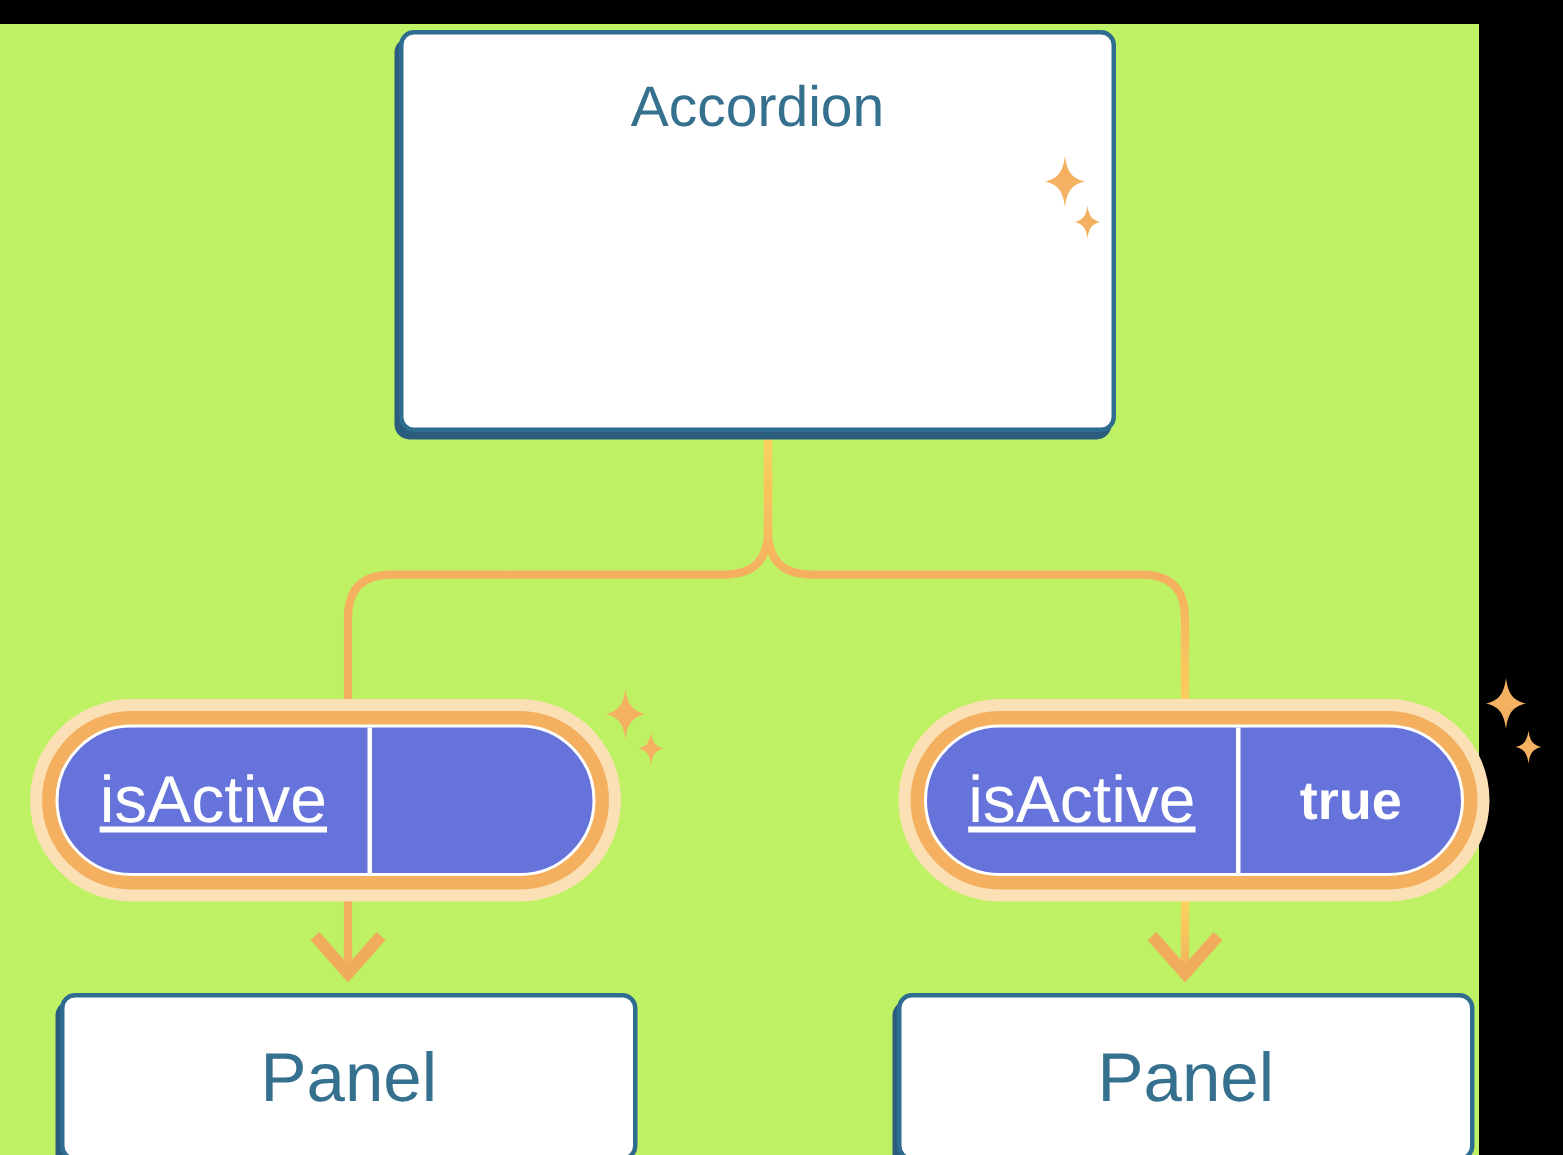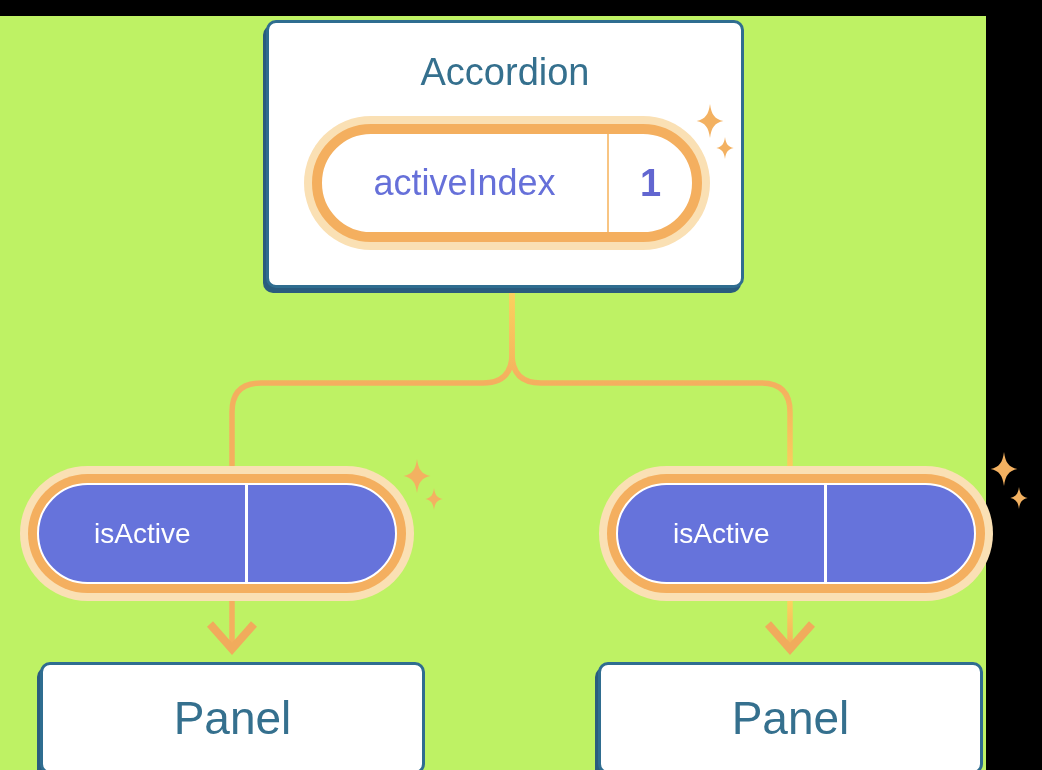--- a/index.html
+++ b/index.html
@@ -59,21 +59,21 @@
 
   .prop-pill {
     top: 467px; width: 360px; height: 101px;
     background: #6673DB;
     border: 2.5px solid #FFFFFF;
     box-shadow: 0 0 0 9px #F4AF5F, 0 0 0 17px #FAE0B4;
     color: #FFFFFF;
   }
   .prop-pill-left  { left: 37px; }
   .prop-pill-right { left: 616px; }
-  .prop-pill .cell-name  { flex: 0 0 58%; font-size: 28px; }
+  .prop-pill .cell-name  { flex: 0 0 58%; font-size: 44px; text-decoration: underline; }
   .prop-pill .divider    { width: 2.5px; background: #FFFFFF; }
   .prop-pill .cell-value { flex: 1 1 auto; font-size: 36px; font-weight: 700; }
 
   .cell { display: flex; align-items: center; justify-content: center; }
 
   
   .sparkle { position: absolute; z-index: 4; }
 </style>
 </head>
 <body>
@@ -97,34 +97,30 @@
     <path d="M512 272 V338 Q512 367 483 367 H261 Q232 367 232 396 V633" fill="none" stroke="url(#gA)" stroke-width="5.5"></path>
     <path d="M512 272 V338 Q512 367 541 367 H761 Q790 367 790 396 V633" fill="none" stroke="url(#gB)" stroke-width="5.5"></path>
     <path d="M210 608 L232 633 L254 608" fill="none" stroke="#F1AB5C" stroke-width="8"></path>
     <path d="M768 608 L790 633 L812 608" fill="none" stroke="#F1AB5C" stroke-width="8"></path>
   </svg>
 
   <div class="node accordion-box">
     <div class="node-title">Accordion</div>
   </div>
 
-  <div class="pill state-pill">
-    <span class="cell cell-name">activeIndex</span>
-    <span class="divider"></span>
-    <span class="cell cell-value">1</span>
-  </div>
 
   <div class="pill prop-pill prop-pill-left">
     <span class="cell cell-name">isActive</span>
     <span class="divider"></span>
   </div>
 
   <div class="pill prop-pill prop-pill-right">
     <span class="cell cell-name">isActive</span>
     <span class="divider"></span>
+    <span class="cell cell-value">true</span>
   </div>
 
   <div class="node panel panel-left">
     <span>Panel</span>
   </div>
   <div class="node panel panel-right">
     <span>Panel</span>
   </div>
 
   <svg class="sparkle" style="left:696px;top:88px" width="28" height="34" viewBox="0 0 22 28">

